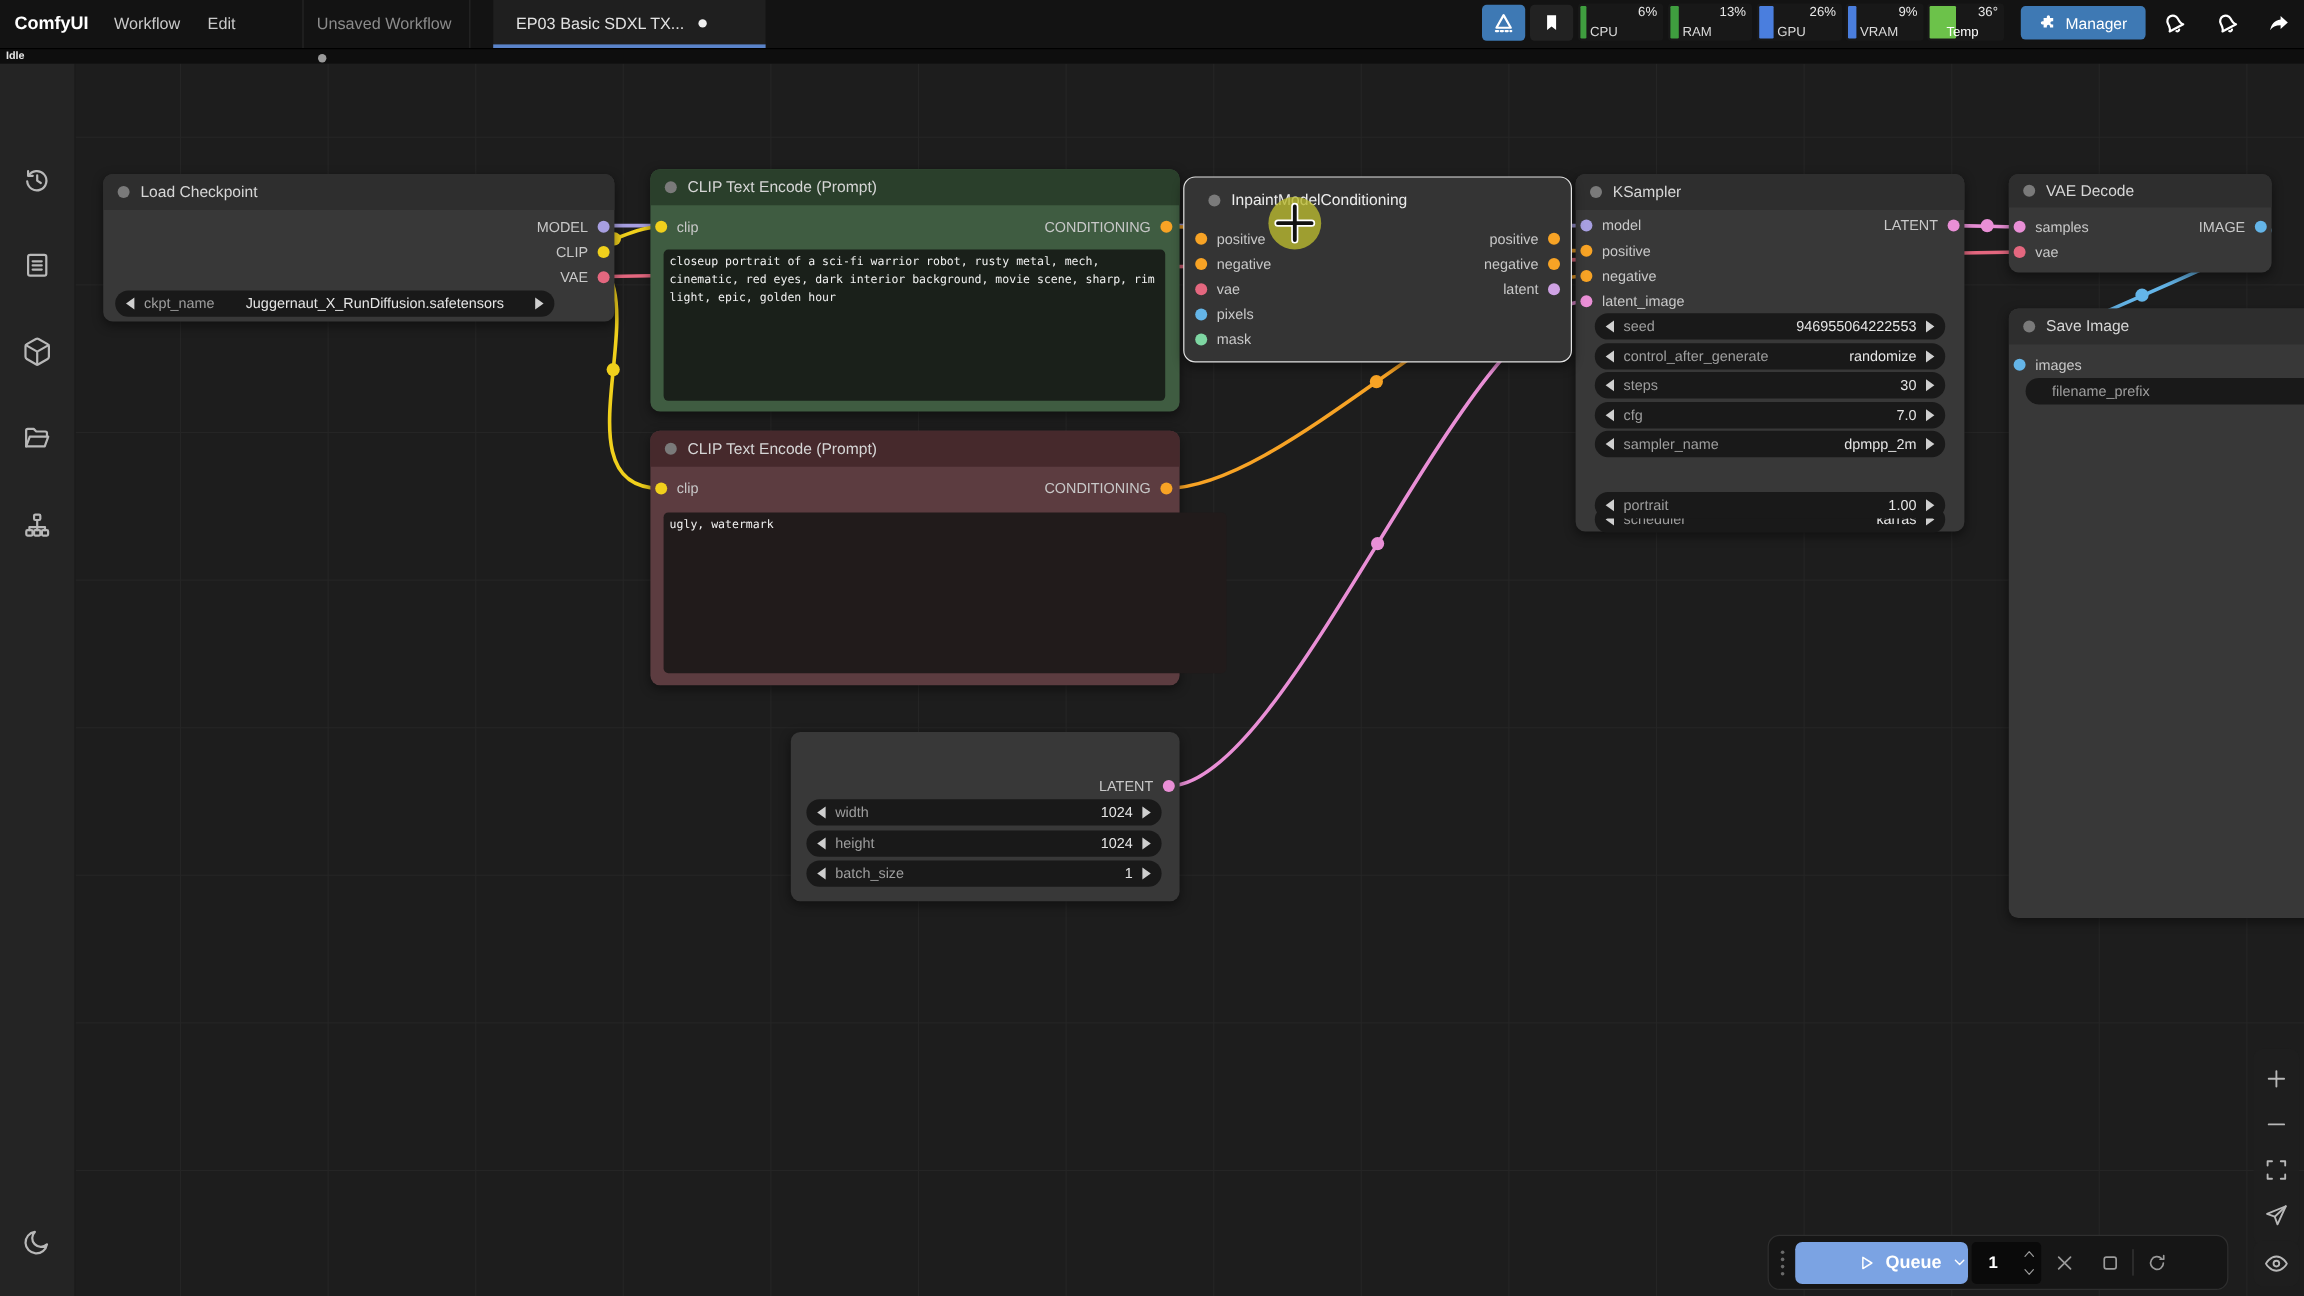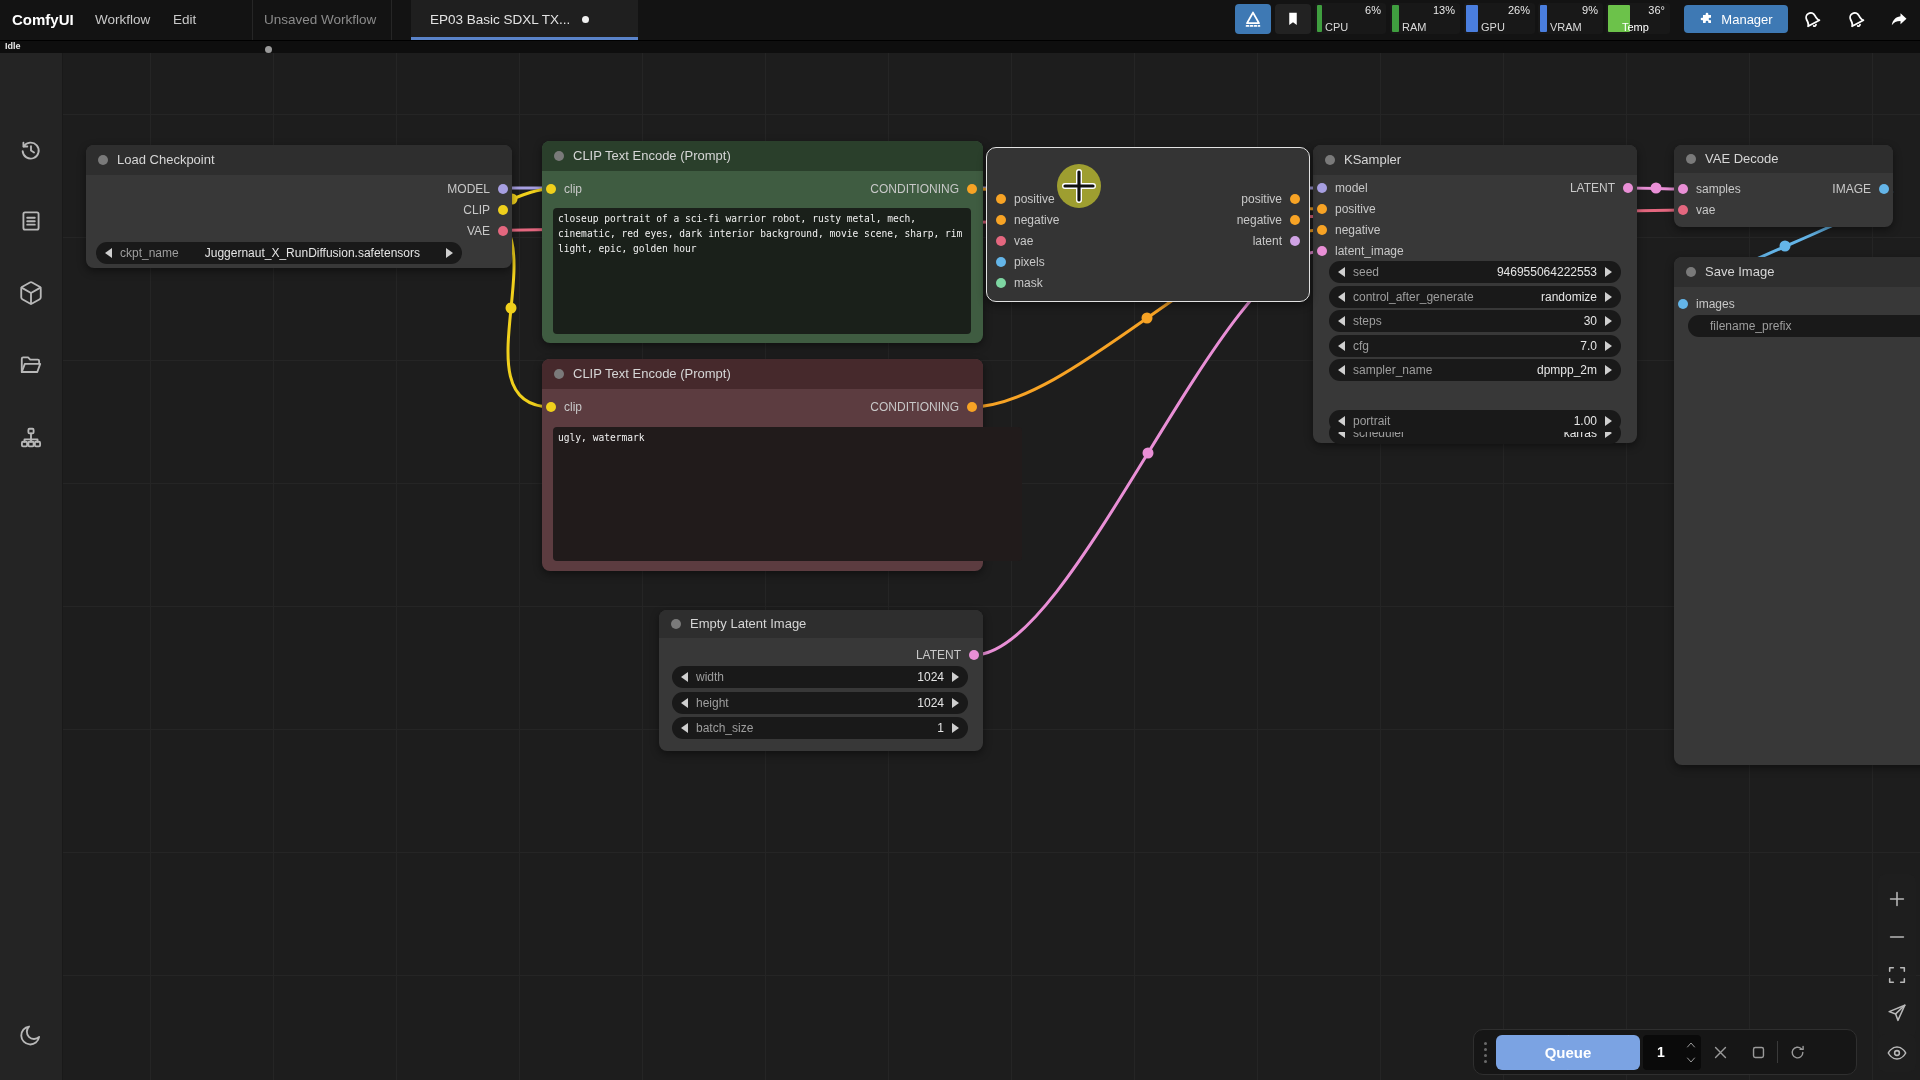--- a/index.html
+++ b/index.html
@@ -67,21 +67,21 @@
   
   .cursorwrap{position:absolute;z-index:4;width:44px;height:44px;}
   .cursorring{position:absolute;inset:0;border-radius:50%;background:rgba(185,185,48,.8);}
   
   .queuepanel{position:absolute;left:1473px;top:1029px;width:384px;height:46px;z-index:55;
               background:rgba(22,22,22,.96);border:1px solid #2f2f2f;border-radius:10px;
               display:flex;align-items:center;box-sizing:border-box;}
   .draghandle{width:4px;margin:0 8px 0 10px;display:flex;flex-direction:column;gap:3px;}
   .draghandle i{width:3px;height:3px;border-radius:50%;background:#6a6a6a;}
   .queuebtn{width:144px;height:35px;border-radius:6px;background:#7ba3e3;display:flex;align-items:center;
-            justify-content:flex-start;gap:8px;color:#fff;font-size:15px;font-weight:600;flex-direction:column;}
+            justify-content:flex-end;gap:8px;color:#fff;font-size:15px;font-weight:600;}
   .countbox{width:58px;height:35px;margin-left:3px;background:#0a0a0a;border-radius:4px;position:relative;color:#fff;}
   .countbox .num{position:absolute;left:0;right:22px;top:0;line-height:35px;text-align:center;font-size:14px;font-weight:bold;}
   .qicon{width:38px;height:35px;display:flex;align-items:center;justify-content:center;}
   .vdiv{width:1px;height:22px;background:#3a3a3a;}
   .ztools{position:absolute;left:1878px;top:874px;width:38px;height:152px;z-index:55;background:rgba(30,30,30,.85);
           border-radius:8px;display:flex;flex-direction:column;align-items:center;justify-content:space-around;padding:6px 0;}
   .eyetool{position:absolute;left:1878px;top:1034px;width:38px;height:38px;z-index:55;background:rgba(30,30,30,.85);
            border-radius:8px;display:flex;align-items:center;justify-content:center;}
   .sicon{stroke:#b8b8b8;stroke-width:1.7;fill:none;stroke-linecap:round;stroke-linejoin:round;}
   .wicon{stroke:#fff;stroke-width:2;fill:none;stroke-linecap:round;stroke-linejoin:round;}
@@ -163,20 +163,24 @@
       <span class="plabel">clip</span>
     </div>
     <div class="port out" style="right:6px;top:39px;">
       <span class="pdot c-cond"></span>
       <span class="plabel">CONDITIONING</span>
     </div>
     <div class="textarea redta" style="left:11px;top:68px;width:469px;height:134px;">ugly, watermark</div>
   </div>
 
   <div class="node node-selected" style="left:986px;top:147px;width:322px;height:153px;border-radius:10px;">
+    <div class="ntitle" style="background:transparent;height:34px;">
+      <span class="tdot" style="left:20px;top:14px;"></span>
+      <span class="ttext" style="left:39px;line-height:38px;color:#ececec;">InpaintModelConditioning</span>
+    </div>
     <div class="port in" style="left:9px;top:42px;">
       <span class="pdot c-cond"></span>
       <span class="plabel">positive</span>
     </div>
     <div class="port in" style="left:9px;top:63px;">
       <span class="pdot c-cond"></span>
       <span class="plabel">negative</span>
     </div>
     <div class="port in" style="left:9px;top:84px;">
       <span class="pdot c-vae"></span>
@@ -267,24 +271,20 @@
     </div>
     <div class="widget" style="left:16px;top:265px;width:292px;">
       <span class="arr arr-l"></span>
       <span class="wname">portrait</span>
       <span class="wval">1.00</span>
       <span class="arr arr-r"></span>
     </div>
   </div>
 
   <div class="node" style="left:659px;top:610px;width:324px;height:141px;">
-    <div class="ntitle" style="height:28px;">
-      <span class="tdot" style="top:9px;"></span>
-      <span class="ttext" style="line-height:28px;">Empty Latent Image</span>
-    </div>
     <div class="port out" style="right:4px;top:36px;">
       <span class="pdot c-latent"></span>
       <span class="plabel">LATENT</span>
     </div>
     <div class="widget" style="left:13px;top:56px;width:296px;">
       <span class="arr arr-l"></span>
       <span class="wname">width</span>
       <span class="wval">1024</span>
       <span class="arr arr-r"></span>
     </div>

